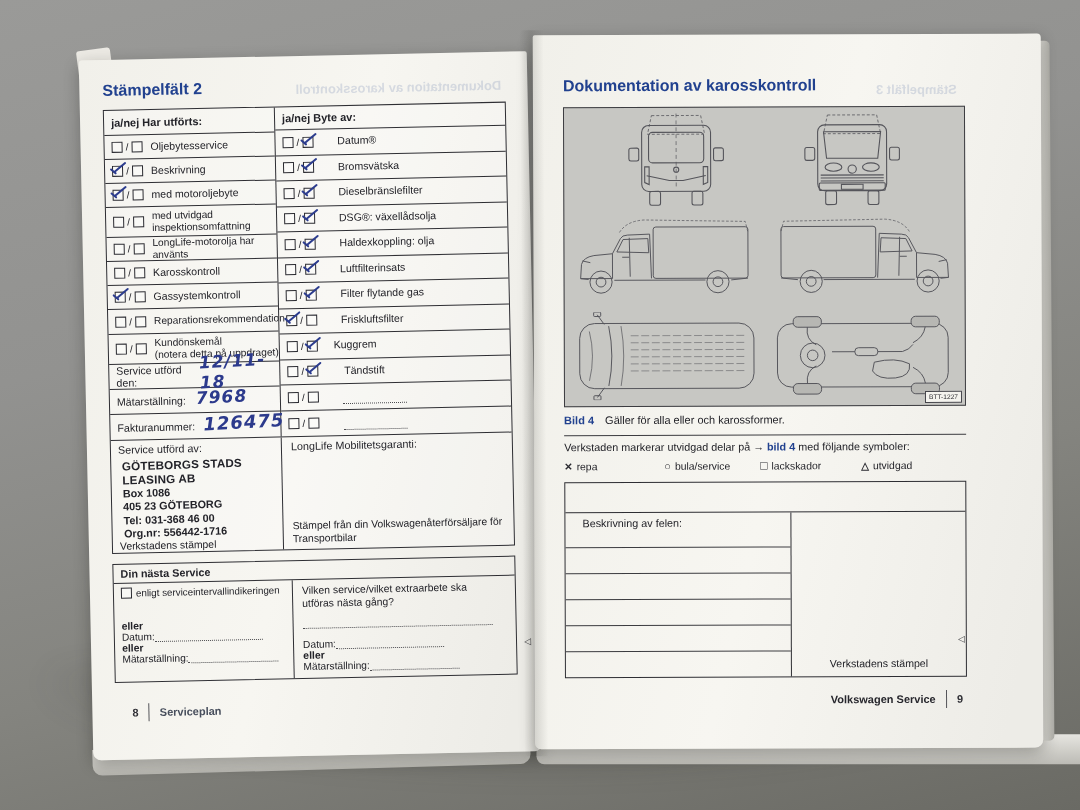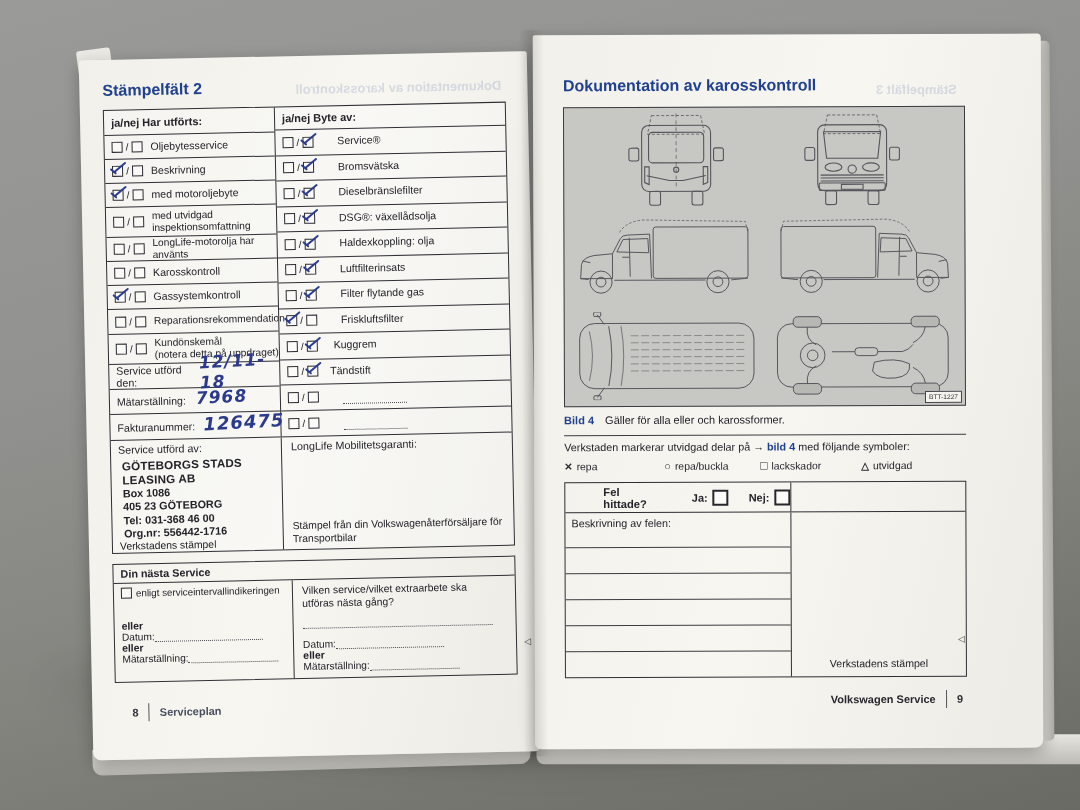--- a/index.html
+++ b/index.html
@@ -116,21 +116,21 @@
 
   .damage-table{margin-top:9px;border:1.6px solid #2e2e33;position:relative;}
   .dt-row1{display:flex;height:29px;border-bottom:1.3px solid #2e2e33;}
   .dt-r1-left{width:226px;border-right:1.3px solid #2e2e33;display:flex;align-items:center;box-sizing:border-box;}
   .dt-question{font-weight:bold;font-size:11.2px;color:#232329;margin-left:38px;}
   .janej{font-weight:bold;font-size:11px;color:#232329;}
   .ja-l{margin-left:26px;} .nej-l{margin-left:20px;}
   .bigcb{width:12px;height:12px;border:2px solid #26262b;margin-left:5px;background:rgba(255,255,255,.5);}
   .dt-body{display:flex;}
   .dt-left{width:226px;border-right:1.3px solid #2e2e33;box-sizing:border-box;}
-  .dt-desc{font-size:10.8px;color:#232329;padding:4px 6px;height:34px;box-sizing:border-box;}
+  .dt-desc{font-size:10.8px;color:#232329;padding:4px 17px;height:34px;box-sizing:border-box;}
   .dt-line{height:25px;border-top:1.1px solid #3c3c40;}
   .dt-right{flex:1;display:flex;flex-direction:column;}
   .dt-stamp{margin-top:auto;text-align:center;font-size:10.6px;color:#232329;padding-bottom:7px;}
 </style>
 </head>
 <body>
 
 <div class="desk-shadow"></div>
 
 <div class="booklet">
@@ -246,21 +246,21 @@
             <span>ja/nej Byte av:</span>
           </div>
           <div class="trow rh">
             <span class="cbpair">
               <span class="cb"></span>
                 <span class="sl">/</span>
                 <span class="cb">
                   <span class="penmark"></span>
                 </span>
             </span>
-            <span class="rlabel" style="margin-left:24px;">Service®</span>
+            <span class="rlabel" style="margin-left:24px;">Datum®</span>
           </div>
           <div class="trow rh">
             <span class="cbpair">
               <span class="cb"></span>
                 <span class="sl">/</span>
                 <span class="cb">
                   <span class="penmark"></span>
                 </span>
             </span>
             <span class="rlabel" style="margin-left:24px;">Bromsvätska</span>
@@ -336,21 +336,21 @@
             <span class="rlabel" style="margin-left:16px;">Kuggrem</span>
           </div>
           <div class="trow rh">
             <span class="cbpair">
               <span class="cb"></span>
                 <span class="sl">/</span>
                 <span class="cb">
                   <span class="penmark"></span>
                 </span>
             </span>
-            <span class="rlabel" style="margin-left:12px;">Tändstift</span>
+            <span class="rlabel" style="margin-left:26px;">Tändstift</span>
           </div>
           <div class="trow rh">
             <span class="cbpair">
               <span class="cb"></span>
                 <span class="sl">/</span>
                 <span class="cb"></span>
             </span>
             <span class="dots w64" style="margin-left:24px;"></span>
           </div>
           <div class="trow rh">
@@ -548,41 +548,34 @@
       <span>med följande symboler:</span>
     </div>
 
     <div class="symbols-row">
       <span class="sym sym0">
         <span class="glyph g-x">✕</span>
         <span>repa</span>
       </span>
       <span class="sym sym1">
         <span class="glyph g-o">○</span>
-        <span>repa/buckla</span>
+        <span>bula/service</span>
       </span>
       <span class="sym sym2">
         <span class="glyph g-sq">□</span>
         <span>lackskador</span>
       </span>
       <span class="sym sym3">
         <span class="glyph g-tr">△</span>
         <span>utvidgad</span>
       </span>
     </div>
 
     <div class="damage-table">
       <div class="dt-row1">
-        <div class="dt-r1-left">
-          <span class="dt-question">Fel hittade?</span>
-          <span class="janej ja-l">Ja:</span>
-          <span class="bigcb"></span>
-          <span class="janej nej-l">Nej:</span>
-          <span class="bigcb"></span>
-        </div>
         <div style="flex:1;"></div>
       </div>
       <div class="dt-body">
         <div class="dt-left">
           <div class="dt-desc">Beskrivning av felen:</div>
           <div class="dt-line"></div>
           <div class="dt-line"></div>
           <div class="dt-line"></div>
           <div class="dt-line"></div>
           <div class="dt-line"></div>

